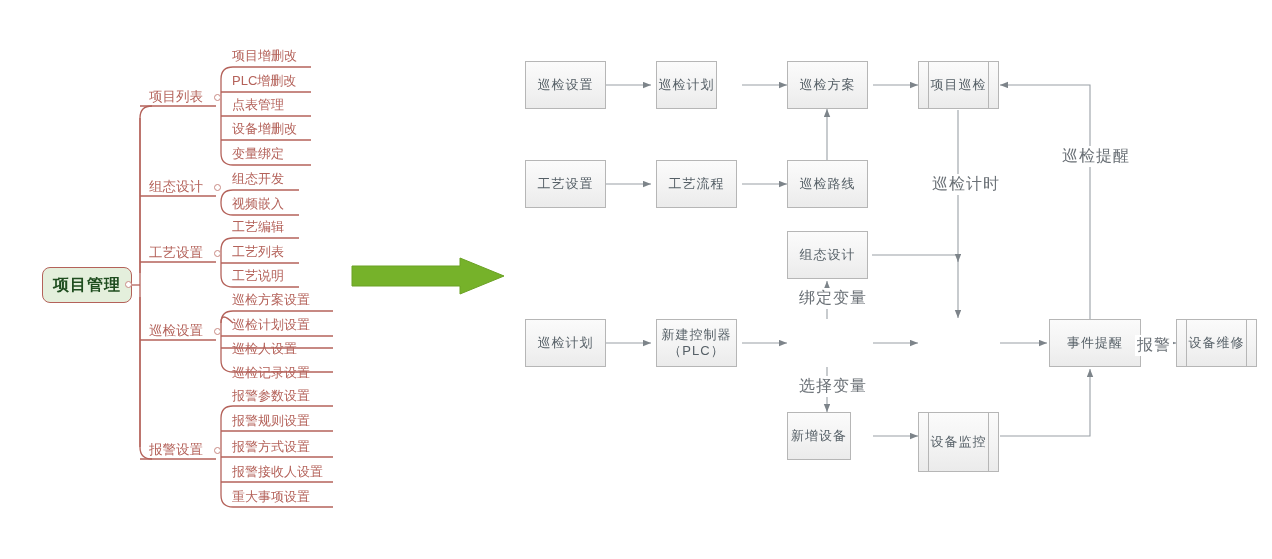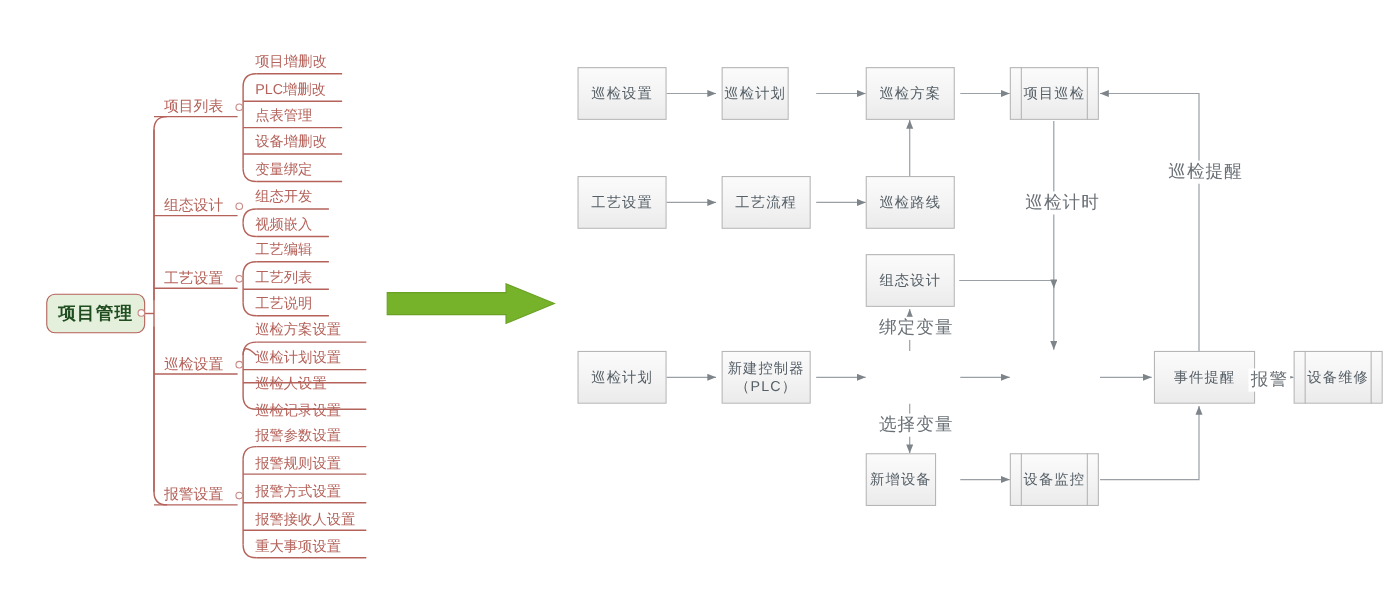--- a/index.html
+++ b/index.html
@@ -228,21 +228,21 @@
 
   <div class="fc-box" style="left:787px;top:231px;width:81px;height:48px;">组态设计</div>
 
   <div class="fc-box" style="left:525px;top:319px;width:81px;height:48px;">巡检计划</div>
   <div class="fc-box" style="left:656px;top:319px;width:81px;height:48px;">新建控制器
 （PLC）</div>
   <div class="fc-box" style="left:1049px;top:319px;width:92px;height:48px;">事件提醒</div>
   <div class="fc-box pre" style="left:1176px;top:319px;width:81px;height:48px;">设备维修</div>
 
   <div class="fc-box" style="left:787px;top:412px;width:64px;height:48px;text-align:right;">新增设备</div>
-  <div class="fc-box pre" style="left:918px;top:412px;width:81px;height:48px;">设备监控</div>
+  <div class="fc-box pre" style="left:918px;top:412px;width:81px;height:60px;">设备监控</div>
 
   <div class="fc-edge-lbl" style="left:930px;top:174px;">巡检计时</div>
   <div class="fc-edge-lbl" style="left:1060px;top:146px;">巡检提醒</div>
   <div class="fc-edge-lbl" style="left:797px;top:288px;">绑定变量</div>
   <div class="fc-edge-lbl" style="left:797px;top:376px;">选择变量</div>
   <div class="fc-edge-lbl" style="left:1135px;top:335px;">报警</div>
 
 </div>
 
 </body></html>

